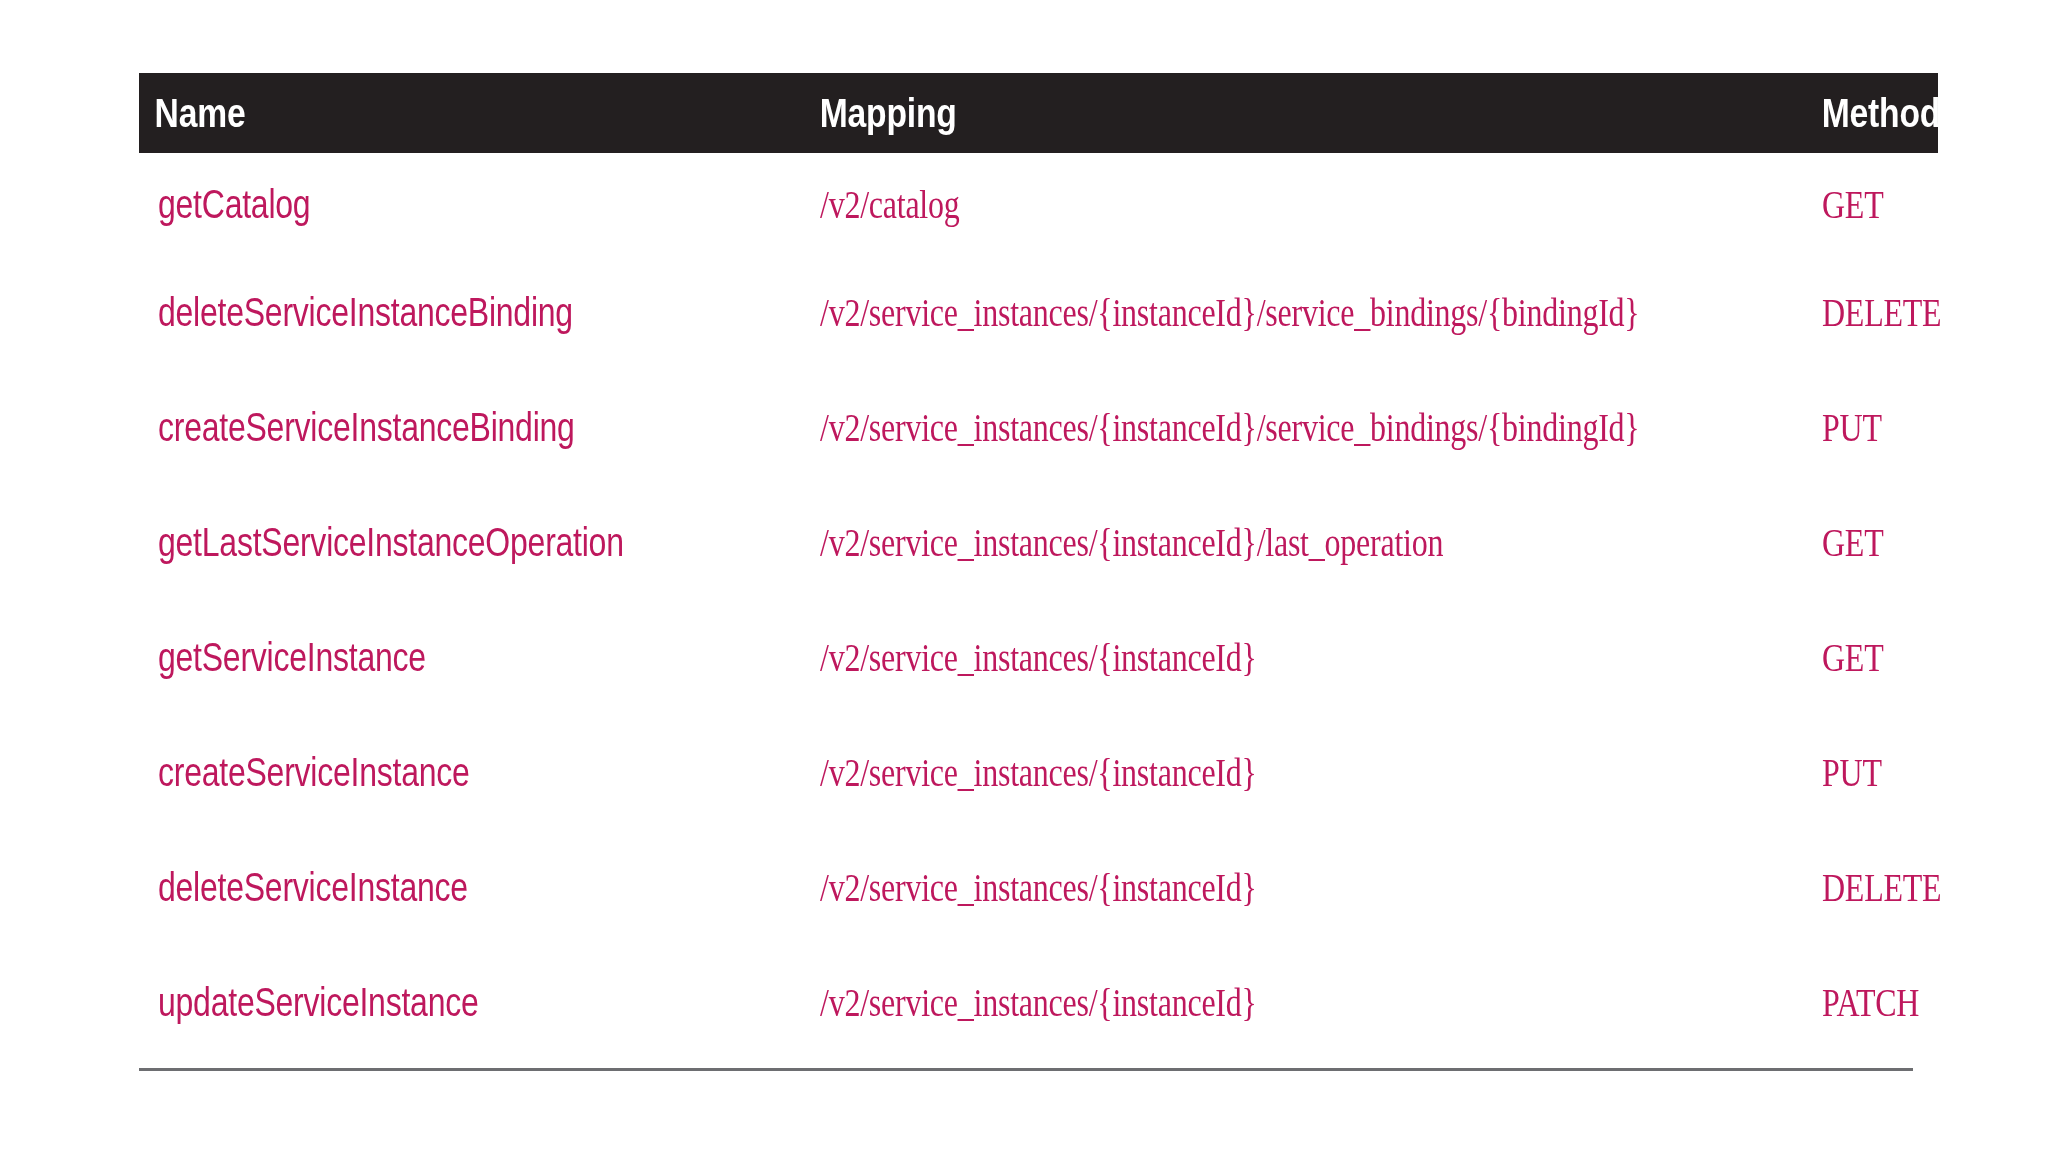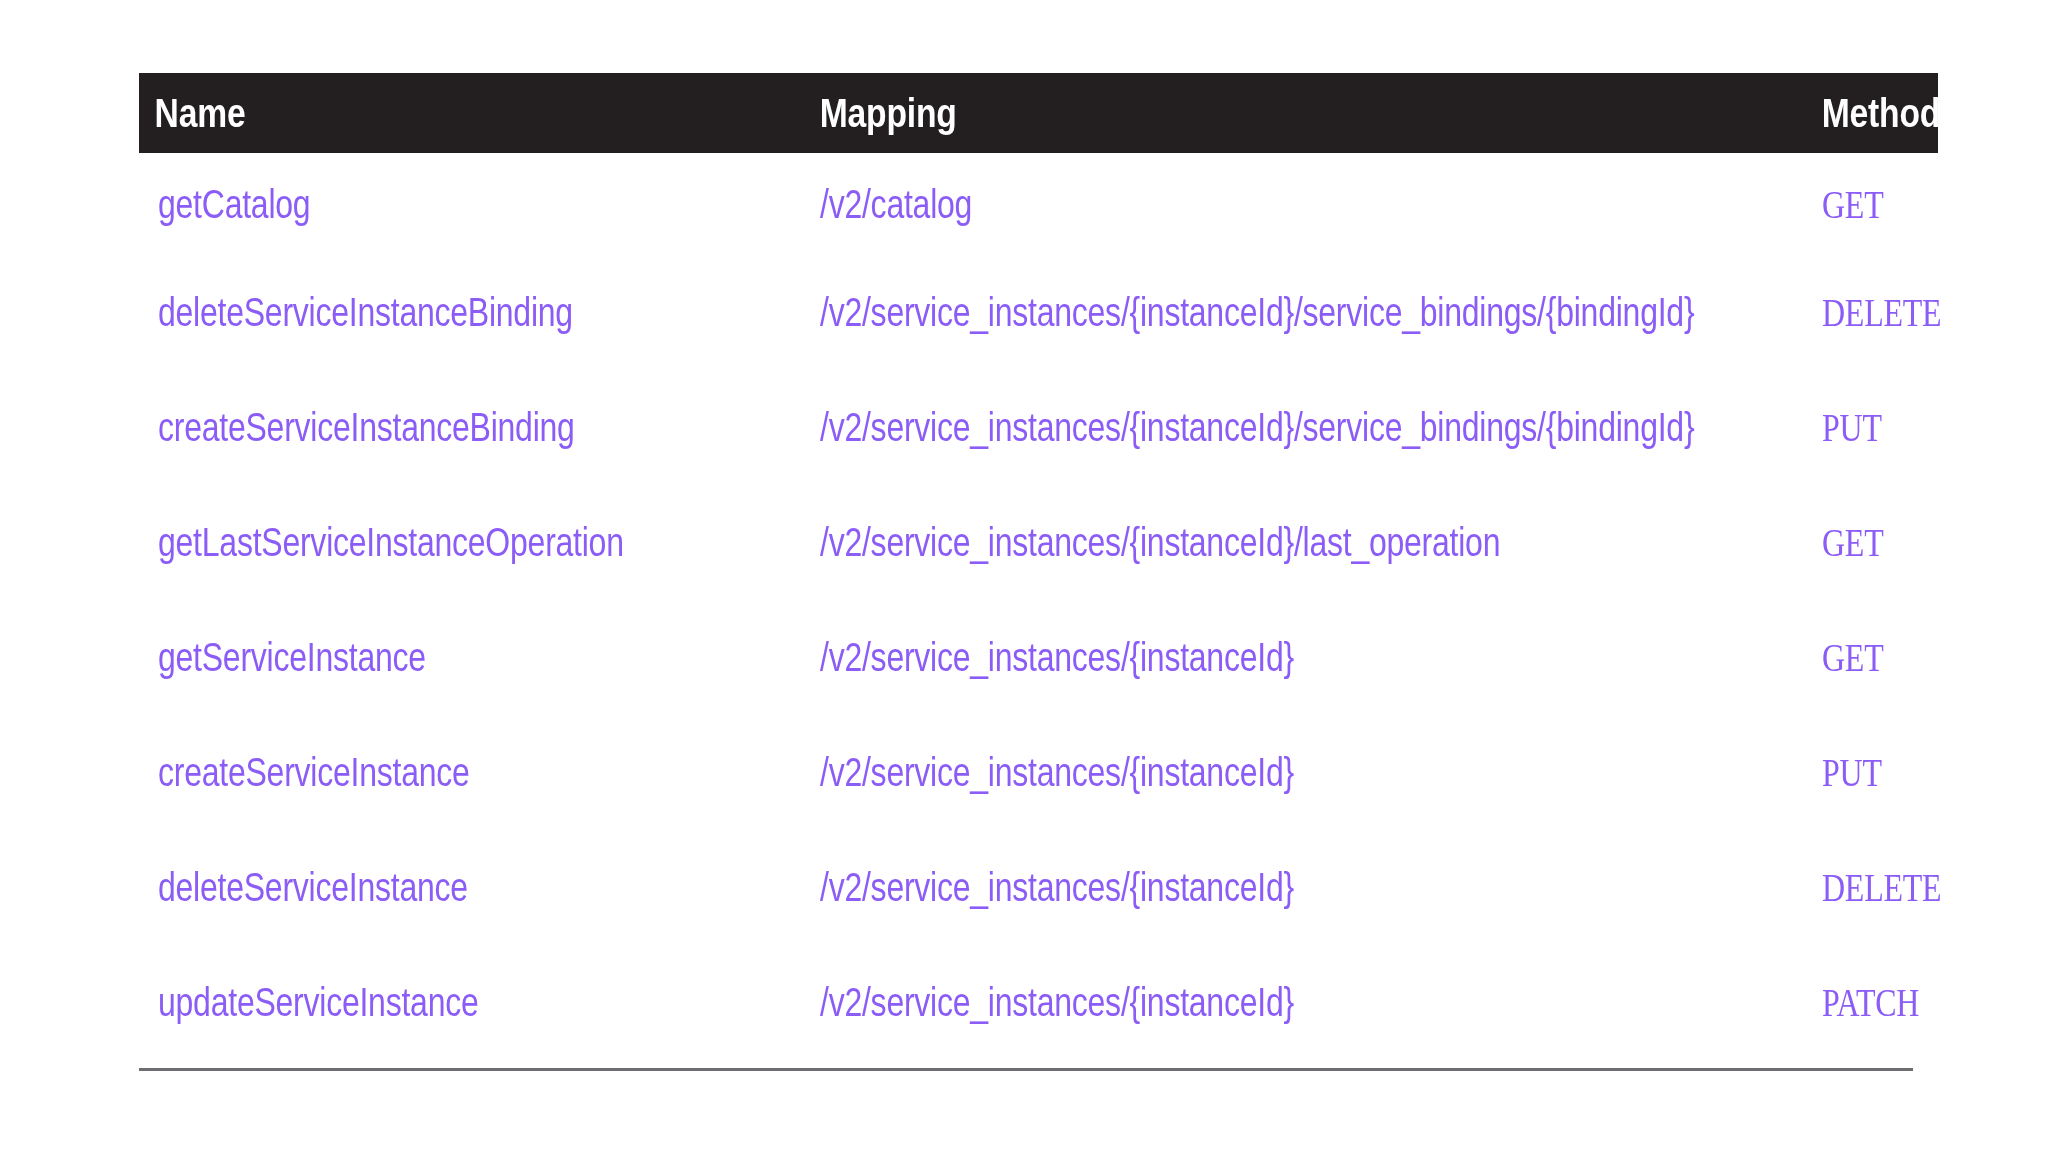--- a/index.html
+++ b/index.html
@@ -55,37 +55,37 @@
   th.col-map    { width: 1000px; padding-left: 2px; }
   th.col-method { width: 116px; padding-left: 2px; }
 
   
   thead th > span {
     display: inline-block;
   }
 
   
   tbody td {
-    color: #8b5cf6;
+    color: #be185d;
     font-size: 40px;
     font-weight: 400;
     text-align: left;
     height: 115px;
     padding: 0;
     vertical-align: middle;
     white-space: nowrap;
     letter-spacing: -0.3px;
   }
   tbody td > span {
     display: inline-block;
     transform: scaleX(0.80);
     transform-origin: left center;
   }
   tbody tr td.cell-name   { padding-left: 19px; }
-  tbody tr td.cell-map    { padding-left: 2px; }
+  tbody tr td.cell-map    { padding-left: 2px; font-family: Liberation Serif, serif; }
   tbody tr td.cell-method { padding-left: 2px; font-family: Liberation Serif, serif; }
 
   tbody tr:first-child td { height: 102px; }
 
   
   .bottom-rule {
     position: absolute;
     left: 139px;
     top: 1068px;
     width: 1774px;

